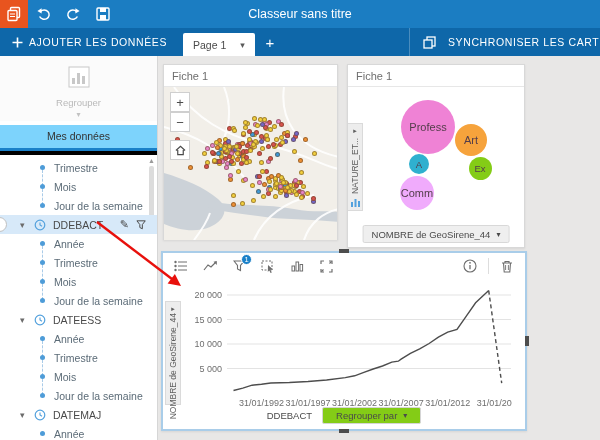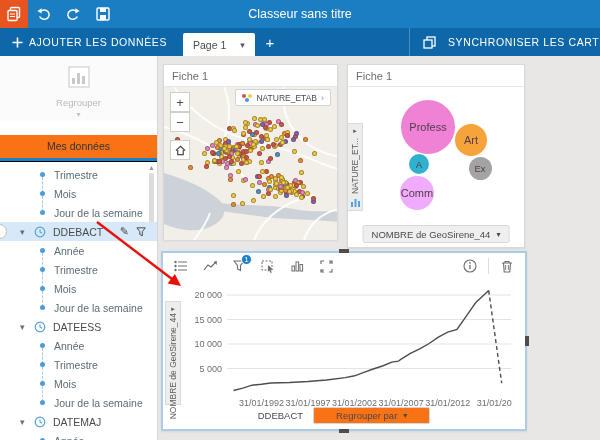--- a/index.html
+++ b/index.html
@@ -19,21 +19,21 @@
   .menubar-right { margin-left:auto; display:flex; align-items:center; height:28px; border-left:1px solid rgba(255,255,255,.25); }
   .sync { font-size:10.5px; letter-spacing:.6px; white-space:nowrap; overflow:hidden; width:152px; cursor:pointer; }
   .dup-ic { width:38px; display:flex; justify-content:center; cursor:pointer; }
 
   
   .sidebar { position:absolute; left:0; top:56px; width:158px; height:384px; background:#fff; border-right:1px solid #d6d6d6; }
   .actions { display:flex; justify-content:space-around; padding:10px 6px 4px; background:#fbfbfb; }
   .action-btn { display:flex; flex-direction:column; align-items:center; gap:5px; width:48px; cursor:default; }
   .action-btn .lbl { font-size:9.5px; color:#b9b9b9; }
   .action-btn .sub-caret { font-size:8px; color:#c2c2c2; line-height:4px; }
-  .side-tabs { display:flex; margin-top:14px; border-bottom:1px solid #000000; background:#f97316; }
+  .side-tabs { display:flex; margin-top:4px; border-bottom:4px solid #000000; background:#7dd3fc; }
   .side-tab { flex:1; text-align:center; font-size:10.5px; color:#4d4d4d; padding:5px 0 6px; cursor:pointer; border-bottom:3px solid transparent; }
   .side-tab.active { color:#333; border-bottom-color:#1a80c8; }
   .tree { position:relative; height:288px; overflow:hidden; padding-top:3px; }
   .tree-row { position:relative; height:19px; display:flex; align-items:center; font-size:10.5px; color:#4a4a4a; cursor:pointer; }
   .tree-row.parent { padding-left:20px; }
   .tree-row.parent .caret { font-size:9px; color:#6b6b6b; width:14px; }
   .tree-row.parent svg.clock { margin-right:7px; }
   .tree-row.child { padding-left:40px; color:#5b6b77; }
   .tree-row.child .dot { width:5px; height:5px; border-radius:50%; background:#4e9cd8; margin-right:9px; }
   .tree-row.child.connect::before { content:""; position:absolute; left:42px; top:12px; height:16px; border-left:1px dashed #a9cbe8; }
@@ -75,21 +75,21 @@
   .handle { position:absolute; background:#4d4d4d; }
   .chart-toolbar { height:26px; display:flex; align-items:center; gap:13px; padding:0 10px; }
   .ct-ic { position:relative; width:16px; height:16px; display:flex; align-items:center; justify-content:center; cursor:pointer; }
   .badge { position:absolute; top:-4px; right:-5px; width:11px; height:11px; border-radius:50%; background:#1a80c8; border:1px solid #fff; color:#fff; font-size:7.5px; line-height:9px; text-align:center; }
   .ct-right { margin-left:auto; display:flex; align-items:center; gap:10px; }
   .ct-divider { width:1px; height:16px; background:#ddd; }
   .chart-vtab { left:2px; top:48px; width:16px; height:104px; }
   .chart-svg { position:absolute; left:18px; top:28px; }
   .chart-footer { position:absolute; left:0; right:0; bottom:5px; display:flex; align-items:center; justify-content:center; gap:10px; }
   .chart-footer .xl { font-size:9.5px; color:#4a4a4a; }
-  .groupby { height:17px; background:#f97316; border:1px solid #d5d5d5; border-radius:2px; font-size:9.5px; color:#4a4a4a; display:flex; align-items:center; gap:6px; padding:0 22px; cursor:pointer;text-align:right; }
+  .groupby { height:17px; background:#84cc16; border:1px solid #d5d5d5; border-radius:2px; font-size:9.5px; color:#4a4a4a; display:flex; align-items:center; gap:6px; padding:0 13px; cursor:pointer;text-align:right; }
   .groupby .caret { font-size:8px; }
 
   .arrow-overlay { position:absolute; left:0; top:0; width:600px; height:440px; pointer-events:none; z-index:50; }
 </style>
 </head>
 <body>
 
 <div class="topbar">
   <div class="logo">
     <svg width="16" height="16" viewBox="0 0 16 16">
@@ -501,49 +501,40 @@
           <span class="map-dot" style="left: 93.2087px; top: 87.0224px; background: rgb(217, 83, 79);"></span>
           <span class="map-dot" style="left: 48.179px; top: 70.9499px; background: rgb(243, 208, 62);"></span>
         </div>
       <div class="map-ctl" style="top:5px">+</div>
       <div class="map-ctl" style="top:25px">−</div>
       <div class="map-ctl" style="top:53px">
         <svg width="11" height="11" viewBox="0 0 12 12">
           <path d="M1 6 L6 1.5 L11 6 M3 5.5 V10.5 H9 V5.5" fill="none" stroke="#4a4a4a" stroke-width="1.3"></path>
         </svg>
       </div>
-      <div class="legend-pill">
-        <span style="position:relative;width:10px;height:10px">
-          <span class="mini-dot" id="ld0" style="position: absolute; left: 0px; top: 1px; background: rgb(217, 83, 79);"></span>
-          <span class="mini-dot" id="ld1" style="position: absolute; left: 3px; top: 5px; background: rgb(62, 154, 217);"></span>
-          <span class="mini-dot" id="ld2" style="position: absolute; left: 6px; top: 1px; background: rgb(243, 208, 62);"></span>
-        </span>
-        <span class="txt">NATURE_ETAB</span>
-        <span class="chev">›</span>
-      </div>
     </div>
   </div>
 
   <div class="card bubble-card">
     <div class="card-header">Fiche 1</div>
     <div class="bubble-body">
       <div class="vtab" style="left:0;top:36px;width:15px;height:88px;border-left:none">
         <span class="vcaret">▸</span>
         <span class="vtxt">NATURE_ET...</span>
         <svg width="9" height="9" viewBox="0 0 9 9">
           <rect x="0" y="4" width="2" height="5" fill="#53a1dd"></rect>
             <rect x="3.5" y="1" width="2" height="8" fill="#53a1dd"></rect>
             <rect x="7" y="3" width="2" height="6" fill="#53a1dd"></rect>
         </svg>
       </div>
       <div id="bubbles" style="position:absolute;left:0;top:0;right:0;bottom:0">
           <div class="bubble" style="left: 53px; top: 13px; height: 54px; width: 54px; background: rgb(239, 130, 213); font-size: 11px;">Profess</div>
           <div class="bubble" style="left: 107px; top: 37px; height: 32px; width: 32px; background: rgb(246, 163, 60); font-size: 11px;">Art</div>
           <div class="bubble" style="left: 61px; top: 67px; height: 20px; width: 20px; background: rgb(47, 176, 207); font-size: 9.5px;">A</div>
-          <div class="bubble" style="left: 120.5px; top: 69.5px; height: 23px; width: 23px; background: #a3a3a3; font-size: 9.5px;">Ex</div>
+          <div class="bubble" style="left: 120.5px; top: 69.5px; height: 23px; width: 23px; background: #84cc16; font-size: 9.5px;">Ex</div>
           <div class="bubble" style="left: 52px; top: 89px; height: 34px; width: 34px; background: #f0abfc; font-size: 11px;">Comm</div>
         </div>
       <div class="bubble-footer">
         <span>NOMBRE de GeoSirene_44</span>
         <span class="caret">▾</span>
       </div>
     </div>
   </div>
 
   <div class="card chart-card">

